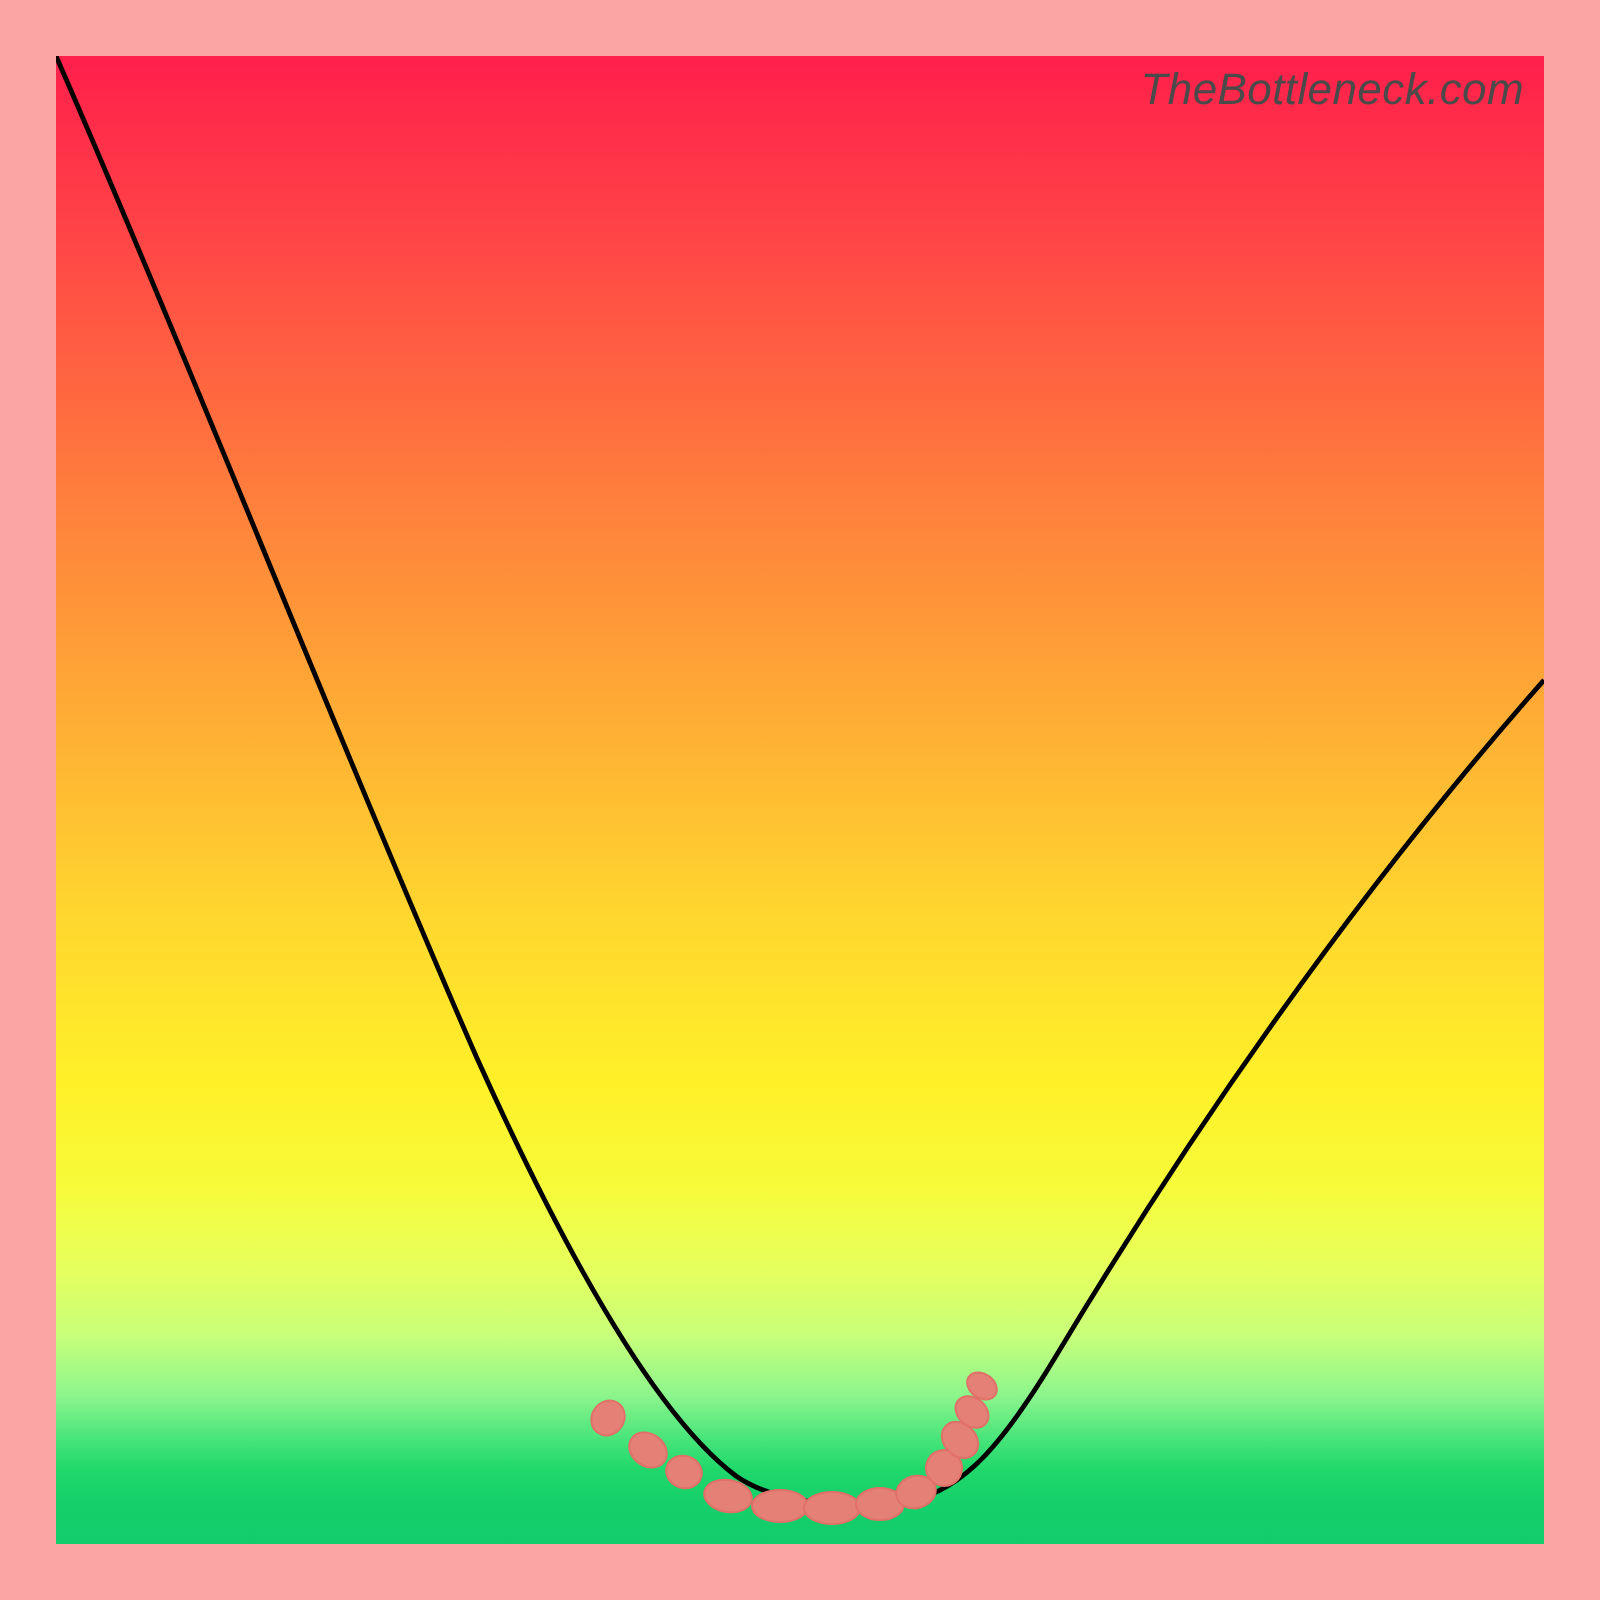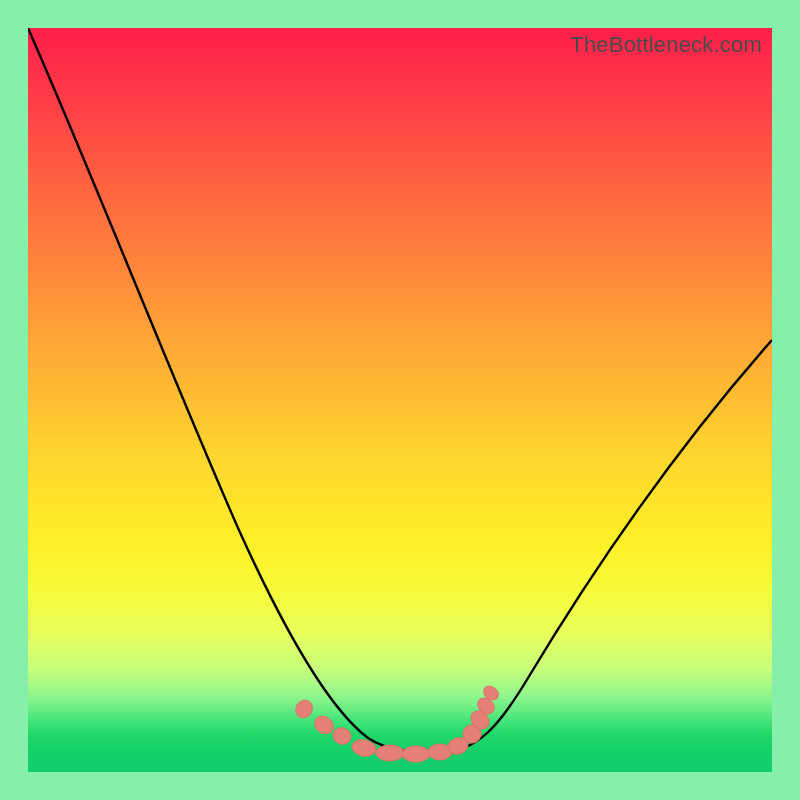--- a/index.html
+++ b/index.html
@@ -7,21 +7,22 @@
     padding: 0;
     width: 800px;
     height: 800px;
     overflow: hidden;
     background: #000;
     font-family: Arial, Helvetica, sans-serif;
   }
   .frame {
     position: absolute;
     inset: 0;
-    background: #86efac;
+    background: #fca5a5;
+    font-style: italic;
   }
   .plot {
     position: absolute;
     left: 28px;
     top: 28px;
     width: 744px;
     height: 744px;
     overflow: hidden;
   }
   .gradient {

